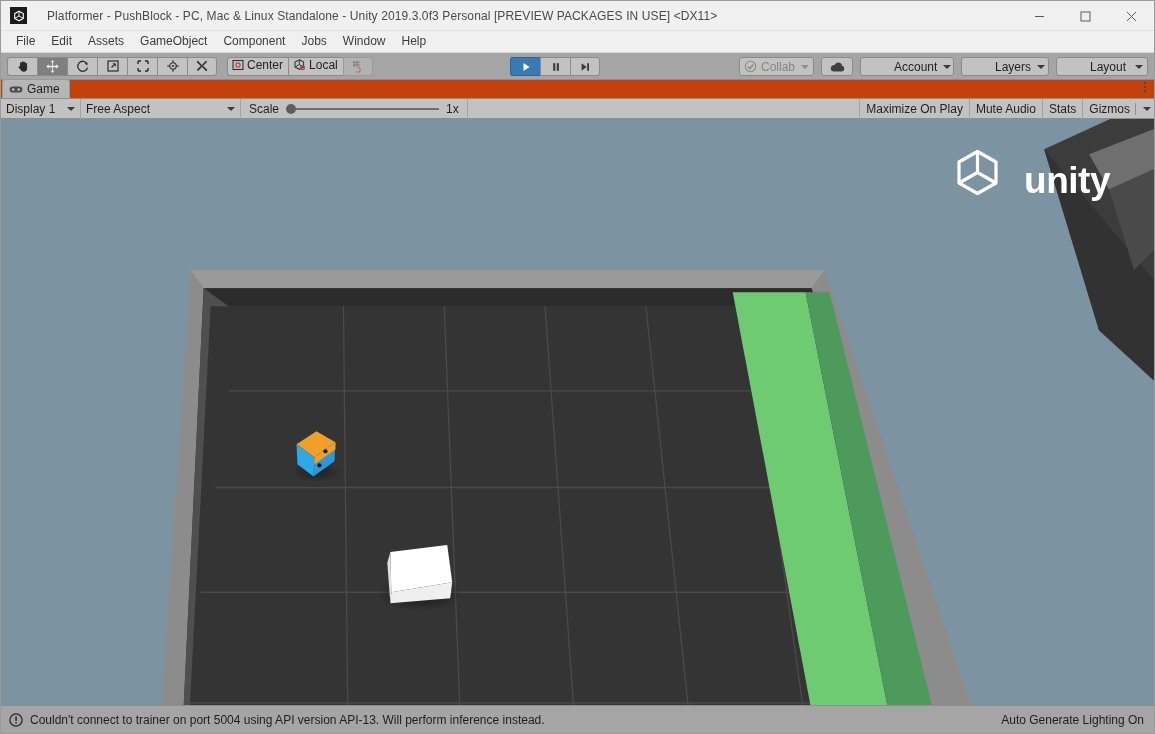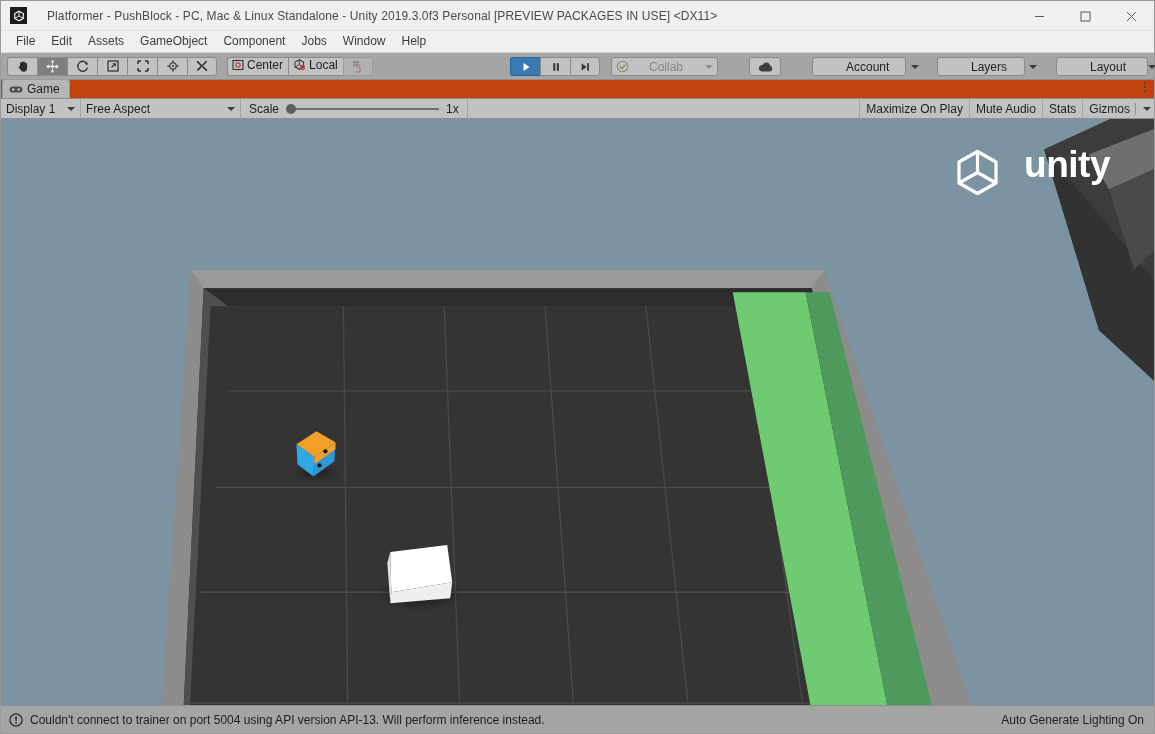--- a/index.html
+++ b/index.html
@@ -115,21 +115,21 @@
 
   .tb-right {
     position: absolute; right: 6px; top: 4px;
     display: flex; align-items: center; gap: 7px; height: 19px;
   }
   .tb-chip {
     height: 19px; background: #c2c2c2;
     border: 1px solid #8b8b8b; border-radius: 3px;
     display: flex; align-items: center;
     font-size: 12px; color: #1f1f1f;
-    padding: 0 4px; gap: 20px; margin-left: 24px;
+    padding: 0 4px; gap: 4px;
   }
   .tb-chip.dim { color: #868686; }
   .tb-chip.dim .caret { border-top-color: #8e8e8e; }
   .chip-label { white-space: nowrap; }
   .caret {
     width: 0; height: 0; margin-left: 2px;
     border-left: 4px solid transparent; border-right: 4px solid transparent;
     border-top: 4px solid #3a3a3a;
   }
   .chip-fixed { justify-content: space-between; padding-left: 33px; }
@@ -204,21 +204,21 @@
   
   .viewport {
     position: relative; flex: 1;
     background: #7c93a1;
     overflow: hidden;
   }
   .viewport svg { display: block; width: 100%; height: 100%; }
 
   .unity-mark {
     position: absolute; right: 44px; top: 27px;
-    display: flex; align-items: flex-start; gap: 20px;
+    display: flex; align-items: flex-end; gap: 20px;
     pointer-events: none;
   }
   .unity-word {
     font-size: 37px; font-weight: bold; color: #fff;
     letter-spacing: -0.5px; line-height: 1;
   }
 
   
   .statusbar {
     height: 28px; min-height: 28px;

